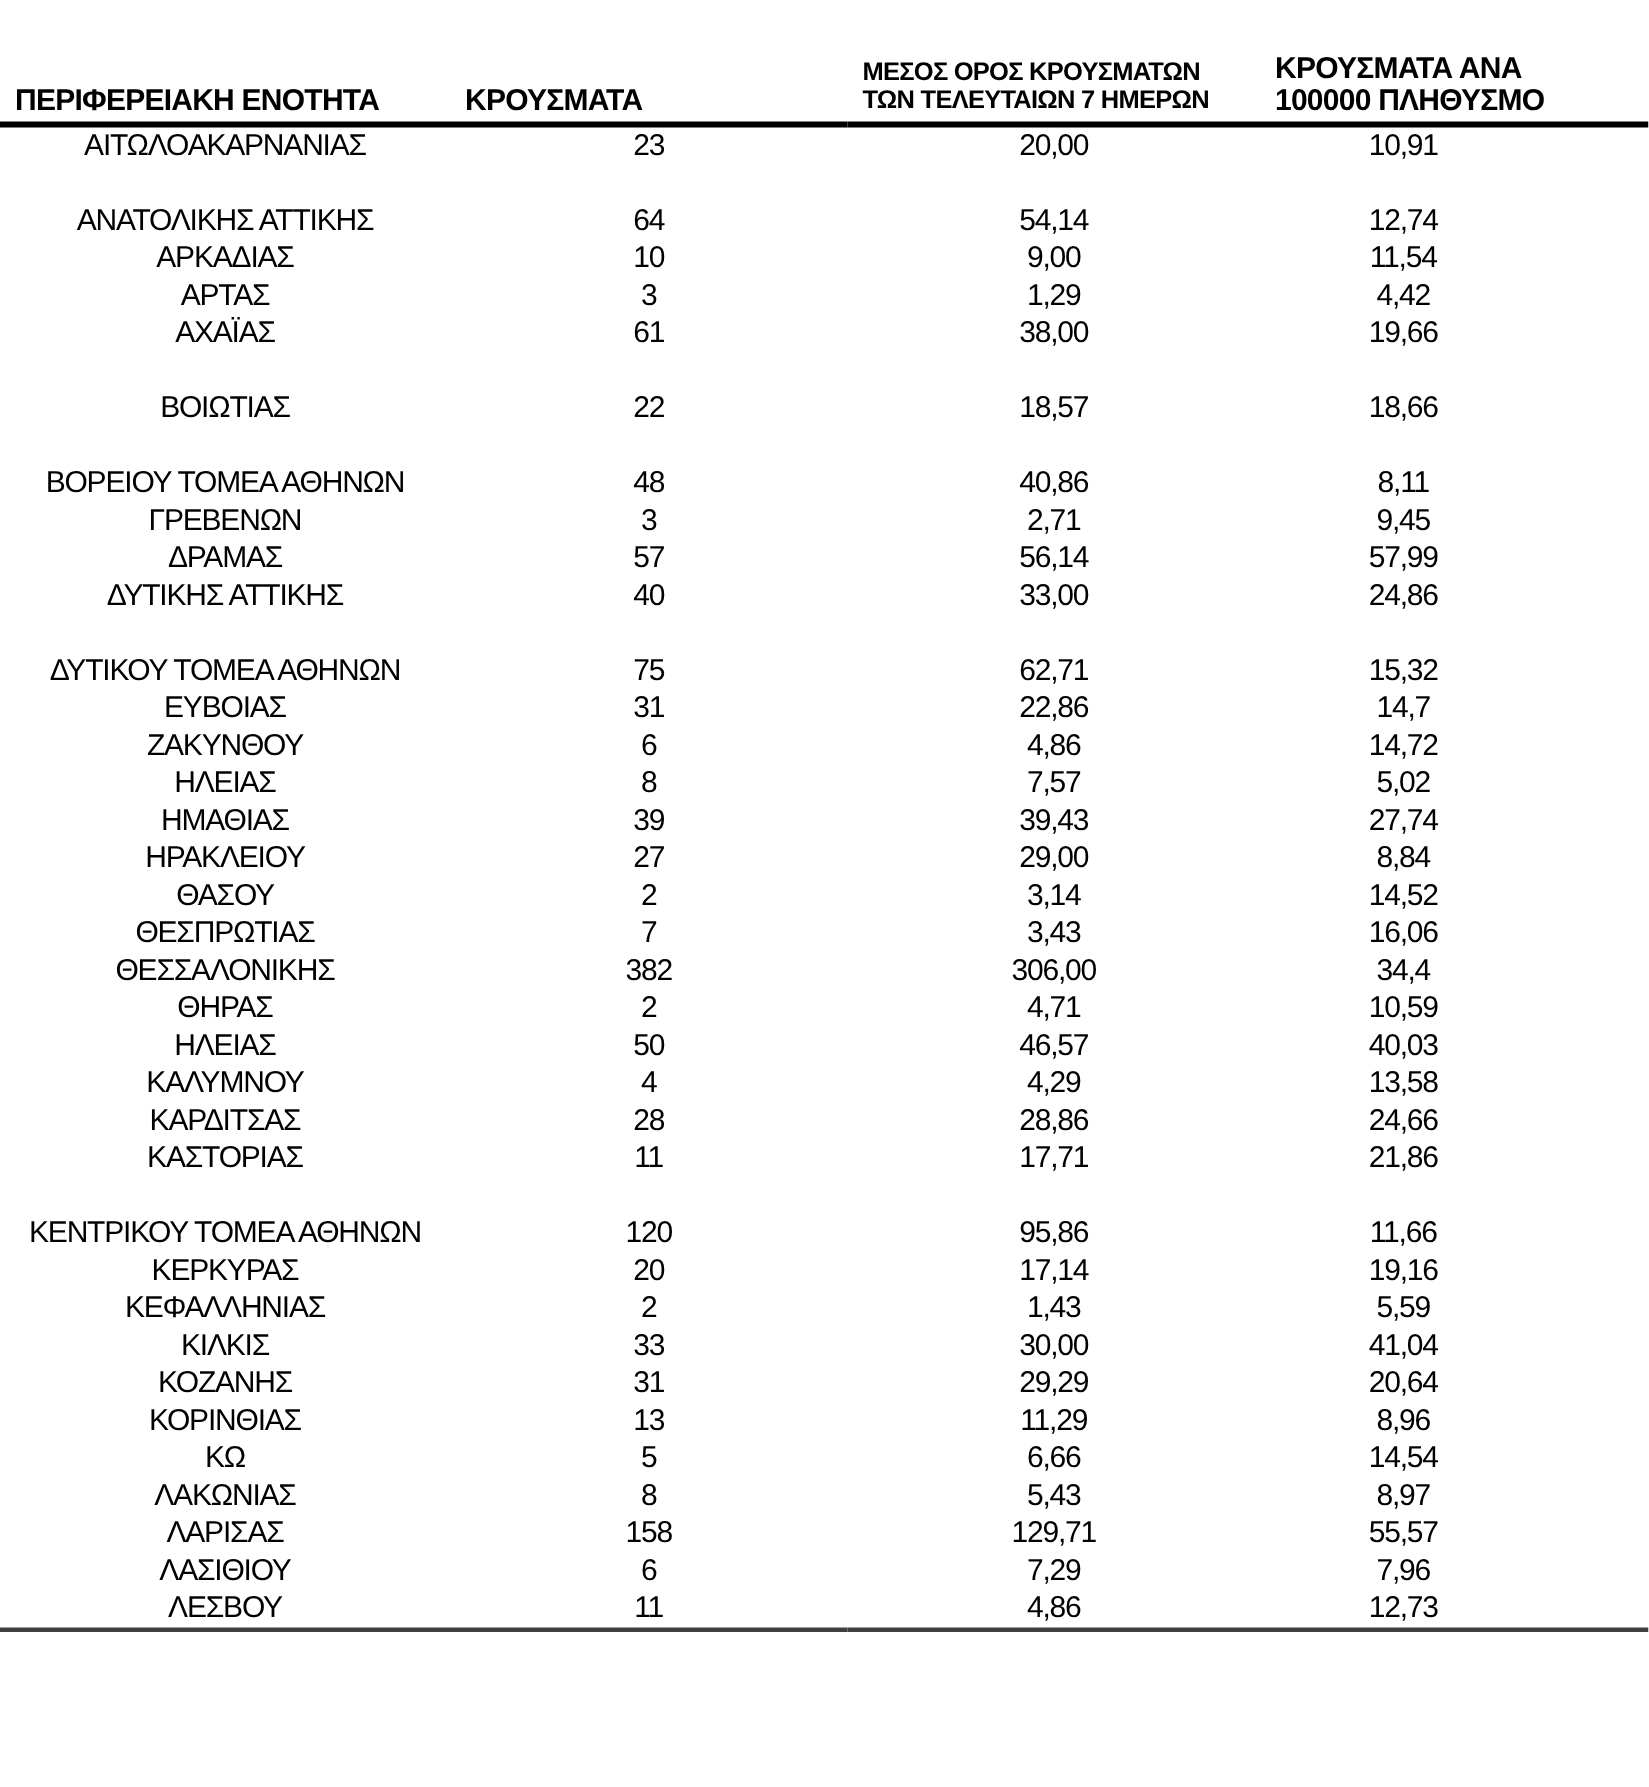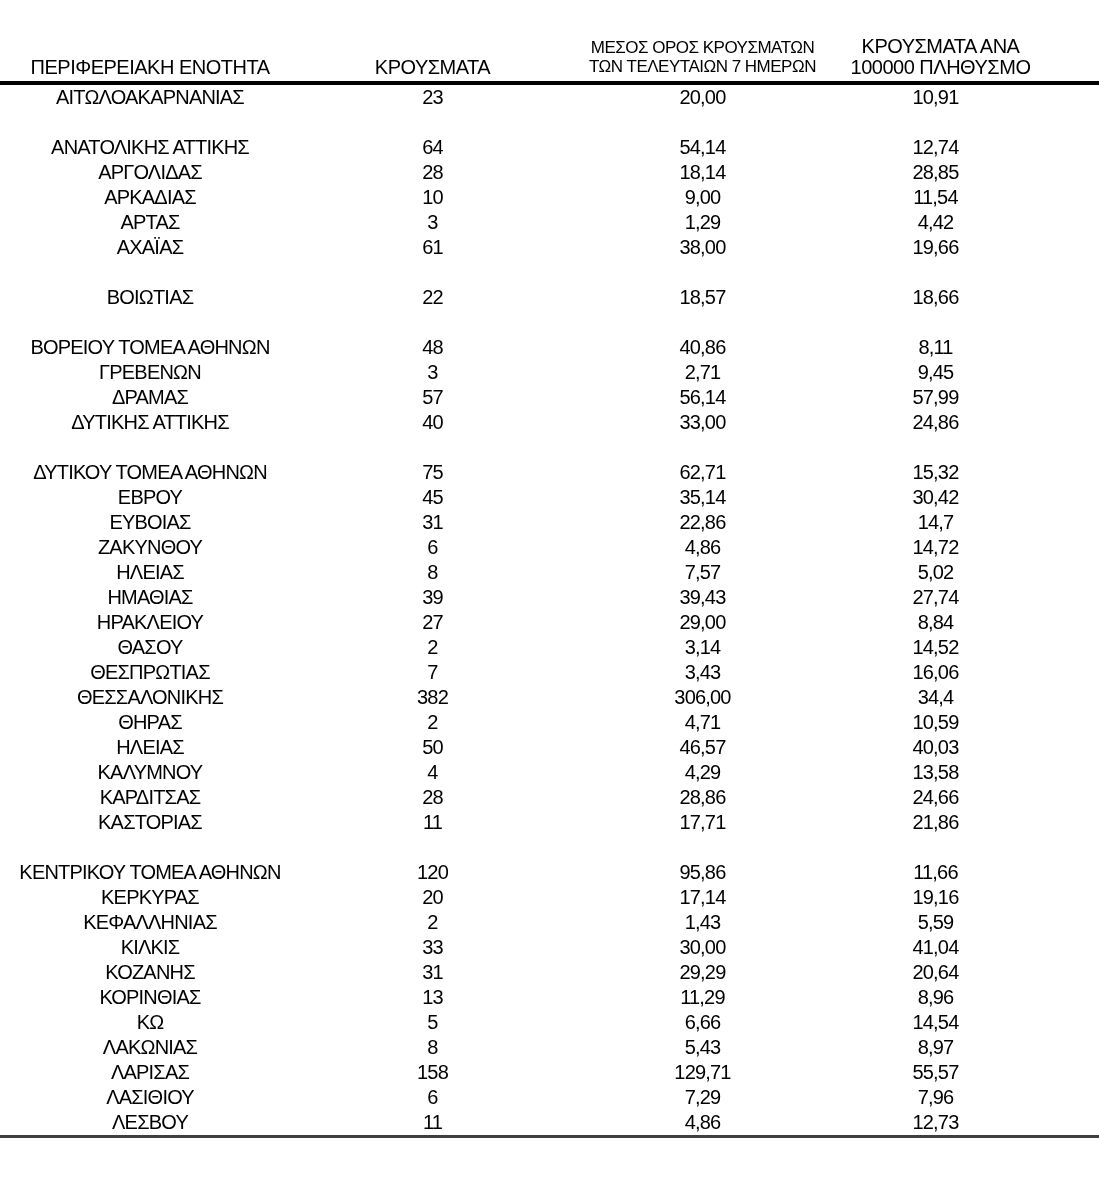--- a/index.html
+++ b/index.html
@@ -30,22 +30,22 @@
     border-bottom: 3px solid var(--bottom-rule);
   }
   col.c0 { width: 300px; }
   col.c1 { width: 265px; }
   col.c2 { width: 275px; }
   col.c3 { width: 259px; }
 
   thead th {
     height: 76px;
     vertical-align: bottom;
-    text-align: center;
-    font-weight: normal;
+    text-align: left;
+    font-weight: bold;
     font-size: 20px;
     letter-spacing: -0.5px;
     line-height: 21px;
     padding: 0 10px 3px 10px;
     border-bottom: 4px solid var(--header-rule);
   }
   thead th.hdr-avg7 {
     font-size: 17px;
     line-height: 19px;
     padding-bottom: 5px;
@@ -99,26 +99,20 @@
         <tr class="spacer">
           <td colspan="4"></td>
         </tr>
         <tr>
           <td>ΑΝΑΤΟΛΙΚΗΣ ΑΤΤΙΚΗΣ</td>
           <td>64</td>
           <td>54,14</td>
           <td class="col-last">12,74</td>
         </tr>
         <tr>
-          <td>ΑΡΓΟΛΙΔΑΣ</td>
-          <td>28</td>
-          <td>18,14</td>
-          <td class="col-last">28,85</td>
-        </tr>
-        <tr>
           <td>ΑΡΚΑΔΙΑΣ</td>
           <td>10</td>
           <td>9,00</td>
           <td class="col-last">11,54</td>
         </tr>
         <tr>
           <td>ΑΡΤΑΣ</td>
           <td>3</td>
           <td>1,29</td>
           <td class="col-last">4,42</td>
@@ -166,26 +160,20 @@
           <td class="col-last">24,86</td>
         </tr>
         <tr class="spacer">
           <td colspan="4"></td>
         </tr>
         <tr>
           <td>ΔΥΤΙΚΟΥ ΤΟΜΕΑ ΑΘΗΝΩΝ</td>
           <td>75</td>
           <td>62,71</td>
           <td class="col-last">15,32</td>
-        </tr>
-        <tr>
-          <td>ΕΒΡΟΥ</td>
-          <td>45</td>
-          <td>35,14</td>
-          <td class="col-last">30,42</td>
         </tr>
         <tr>
           <td>ΕΥΒΟΙΑΣ</td>
           <td>31</td>
           <td>22,86</td>
           <td class="col-last">14,7</td>
         </tr>
         <tr>
           <td>ΖΑΚΥΝΘΟΥ</td>
           <td>6</td>

